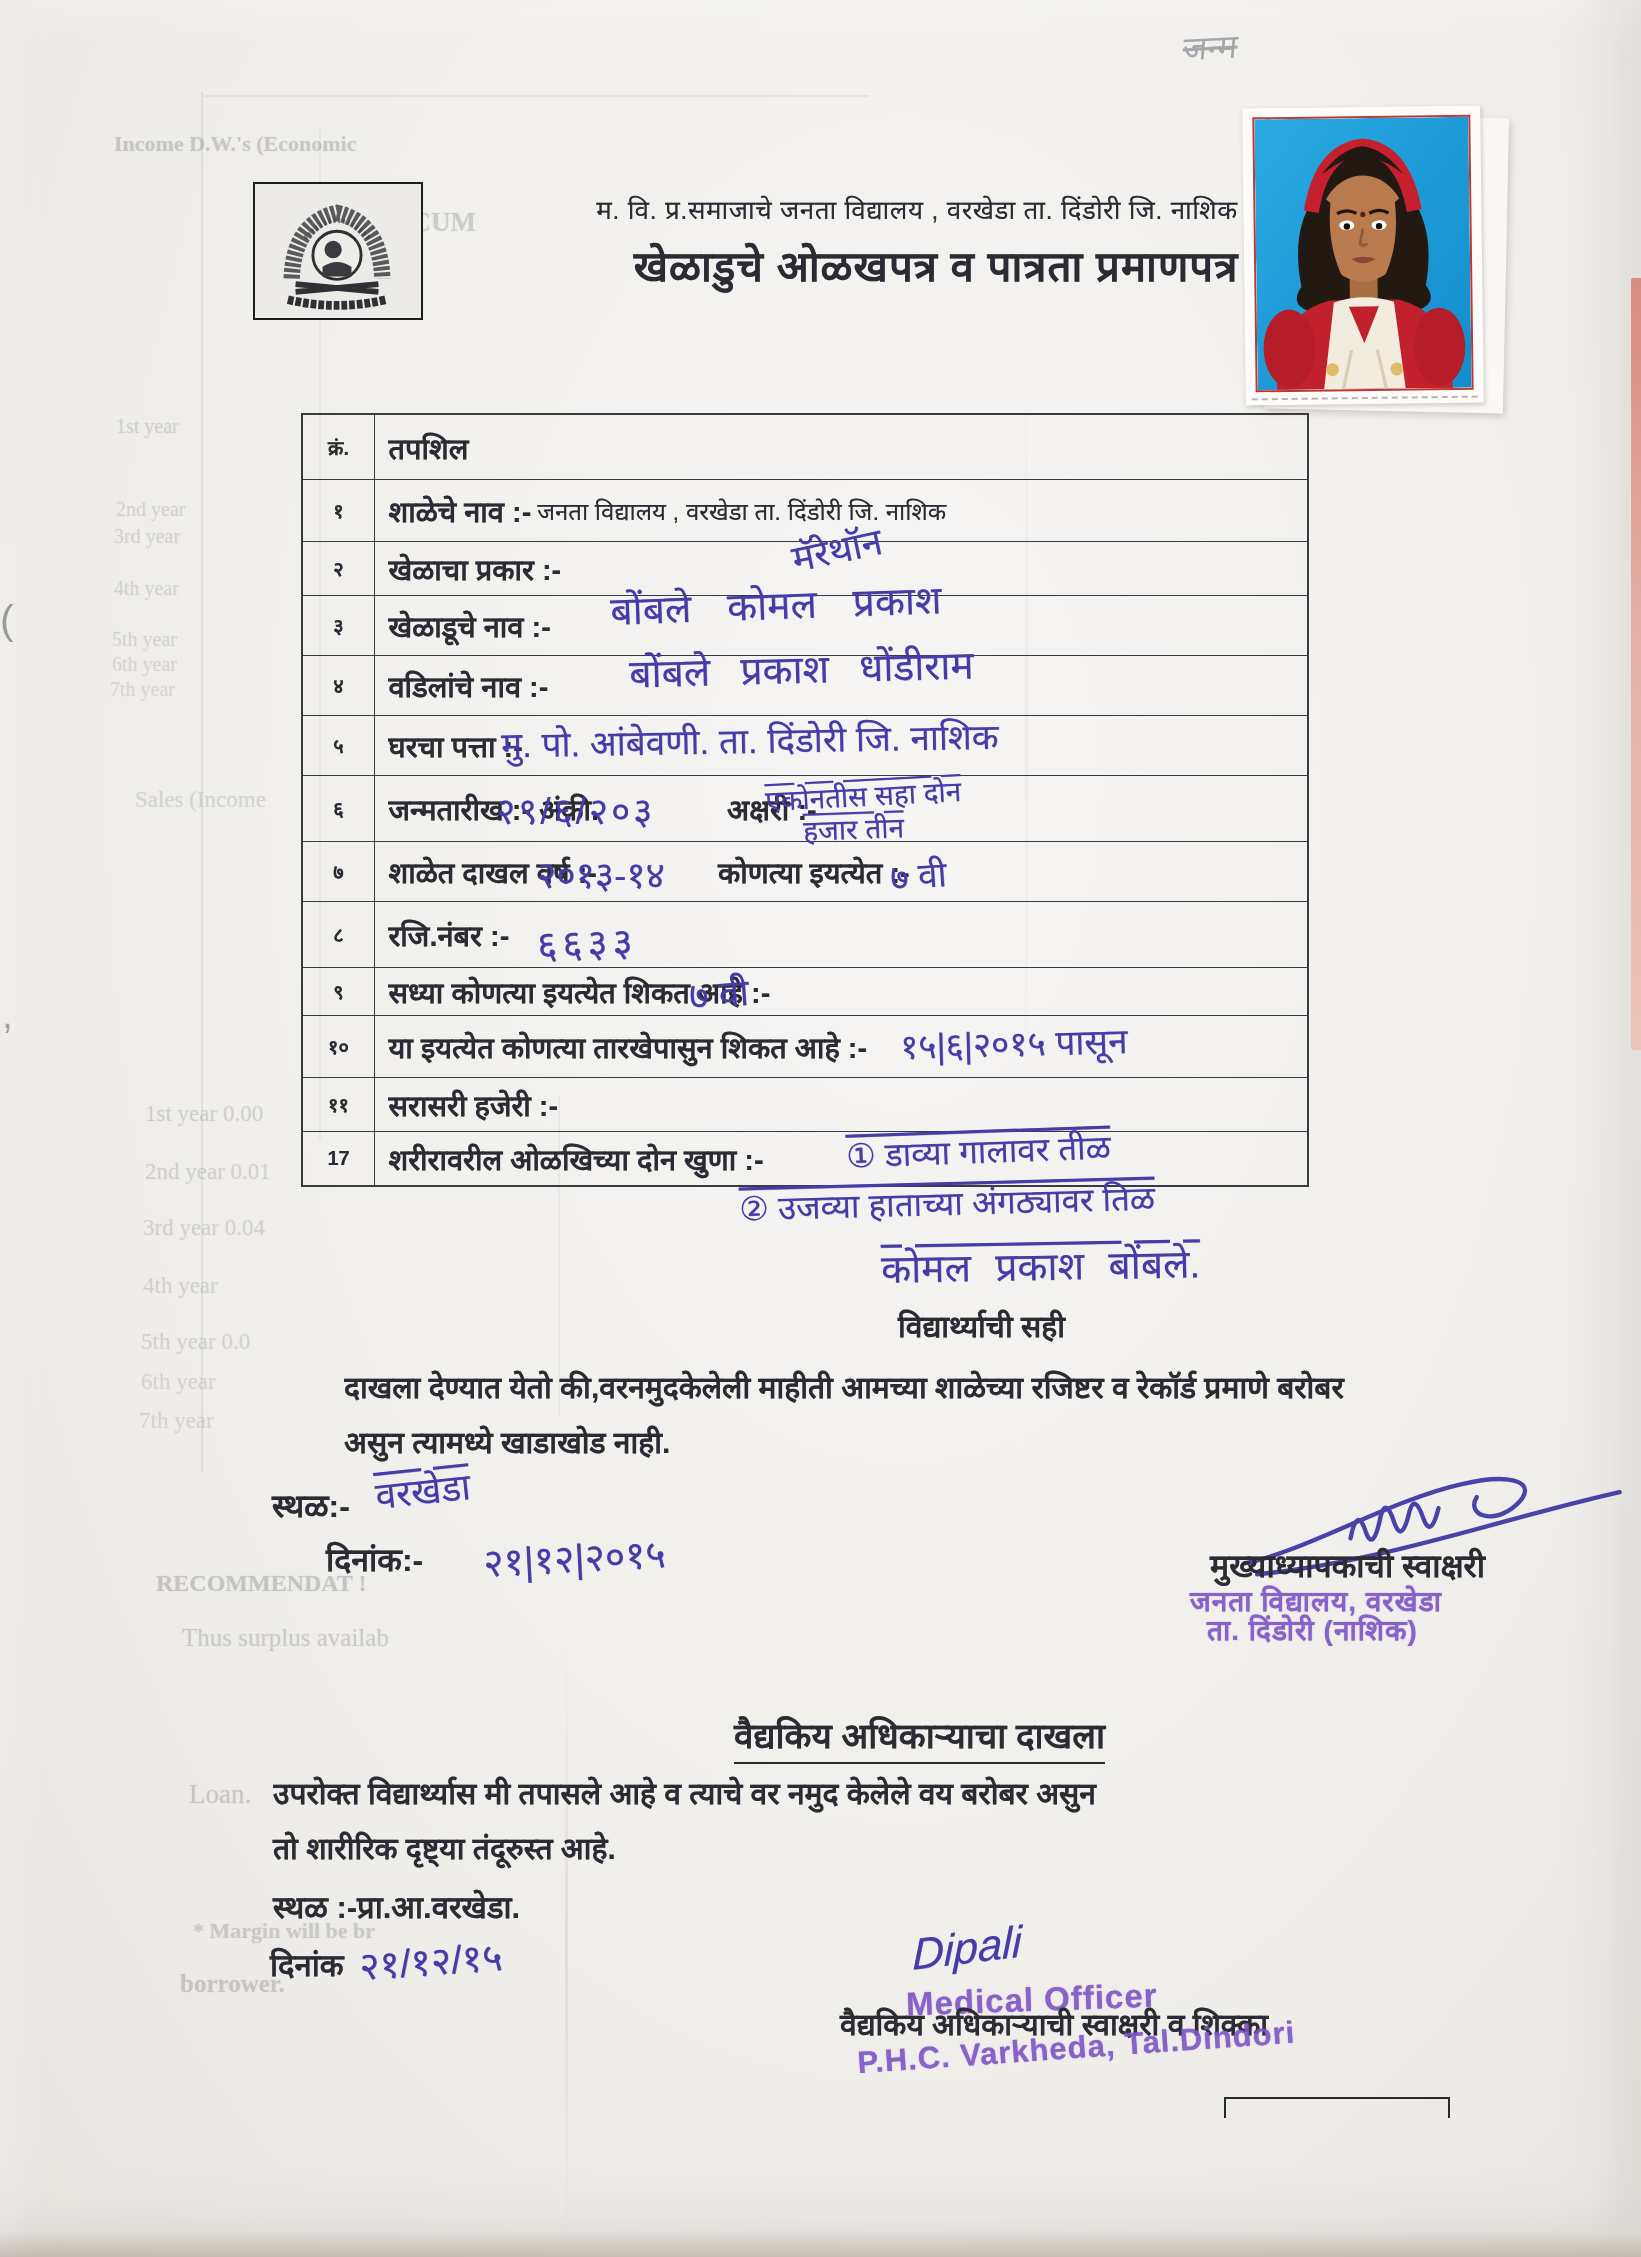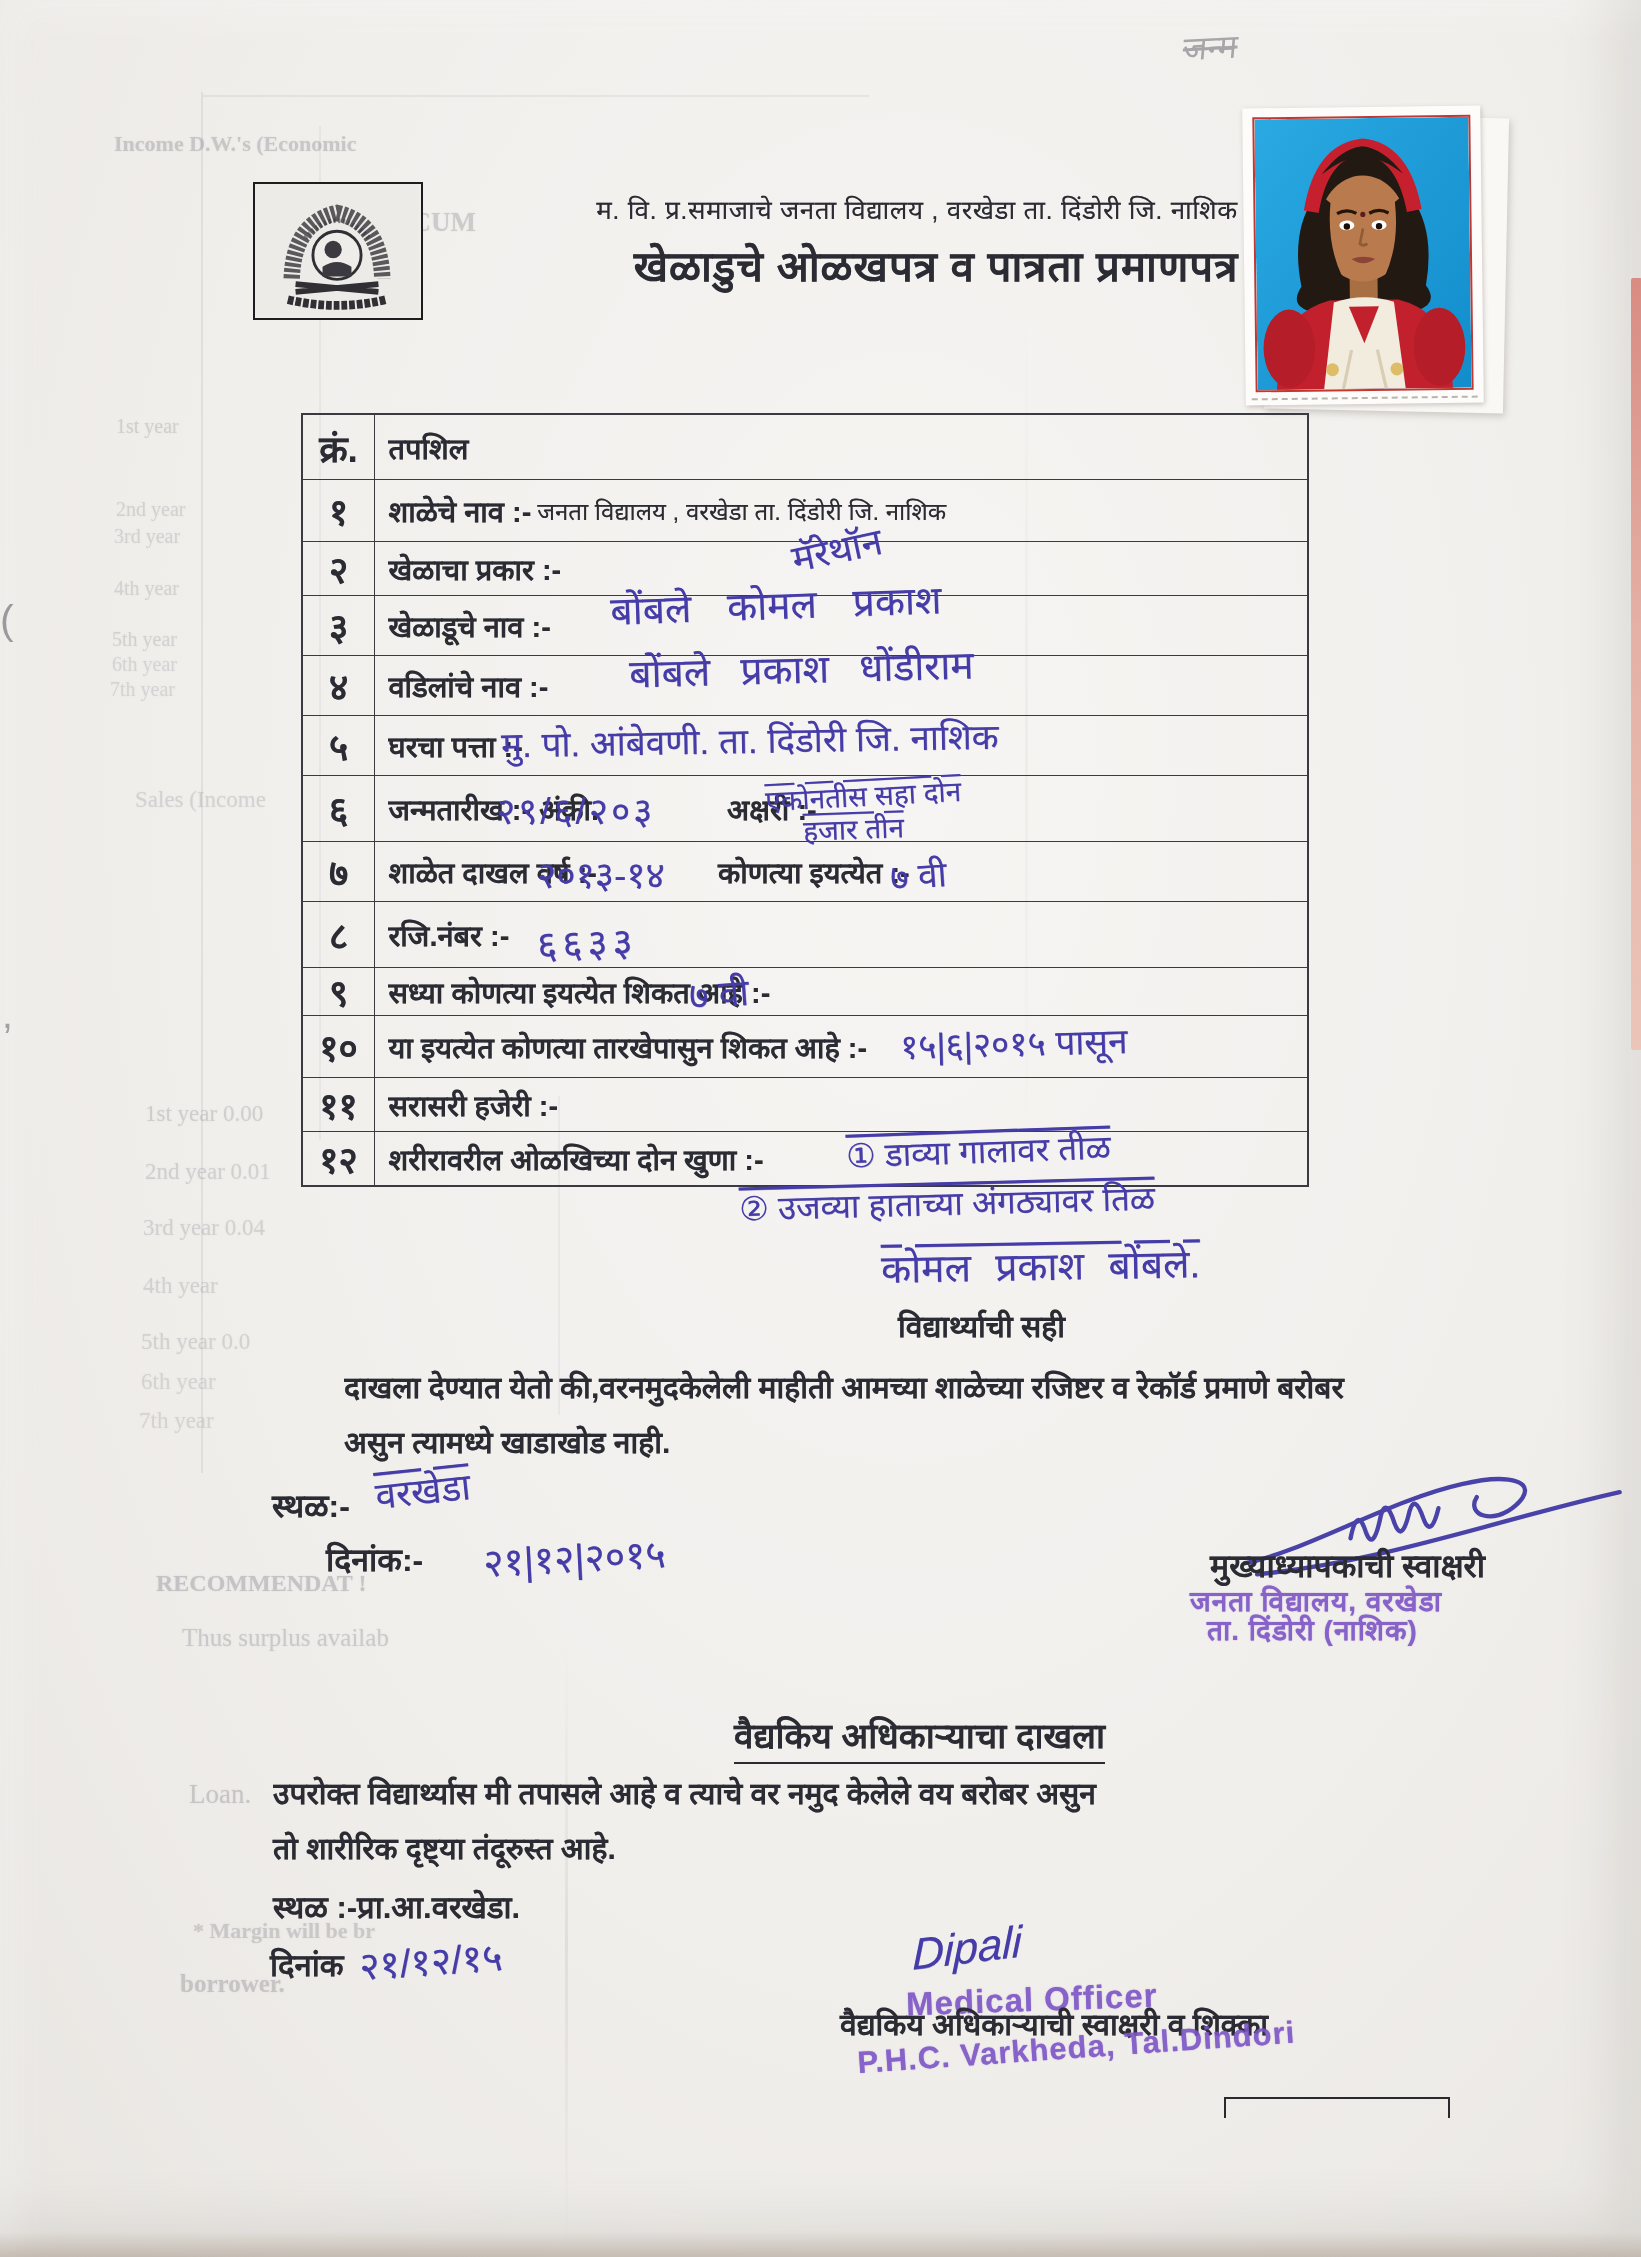--- a/index.html
+++ b/index.html
@@ -15,21 +15,21 @@
       text-shadow:0.4px 0.4px 0.5px rgba(70,60,168,.55);}
   .stamp{color:#7c54c6;font-weight:700;white-space:nowrap;opacity:.9;
       text-shadow:0 0 1.2px rgba(124,84,198,.8);letter-spacing:1px;}
   .ghost{position:absolute;color:#6d6d78;font-family:"Liberation Serif",serif;white-space:nowrap;
       text-shadow:0 0 1.9px rgba(110,110,120,.5);}
   
   #dtable{position:absolute;left:301px;top:413px;width:1004px;border:2.4px solid #3a3a42;}
   .trow{display:flex;position:relative;border-top:1.9px solid #3a3a42;box-sizing:border-box;}
   .trow:first-child{border-top:none;}
   .num{width:71px;flex:none;border-right:1.9px solid #3a3a42;display:flex;align-items:center;
-       justify-content:center;font-size:37px;text-align:center;}
+       justify-content:center;font-size:20px;text-align:center;}
   .cell{flex:1;display:flex;align-items:center;padding-left:13.5px;position:relative;font-size:29px;min-width:0;}
   .pv{font-size:24px;font-weight:500;margin-left:5.8px;}
   .lbl2{position:absolute;}
   
   .vline{position:absolute;width:1.9px;background:rgba(100,100,112,.10);}
   .hline{position:absolute;height:1.9px;background:rgba(100,100,112,.09);}
   
   #photo-back{left:1267px;top:116px;width:239px;height:295px;background:#faf8f5;transform:rotate(1.2deg);
       box-shadow:1.9px 2.9px 7.7px rgba(90,80,70,.25);}
   #photo{left:1244px;top:107px;width:238px;height:297px;background:#fdfcfa;padding:8.7px 9.7px 13.5px 9.7px;
@@ -212,21 +212,21 @@
           <span class="printed">या इयत्येत कोणत्या तारखेपासुन शिकत आहे :-</span>
         </div>
     </div>
     <div class="trow" style="height:54px;">
       <div class="num printed">११</div>
       <div class="cell">
           <span class="printed">सरासरी हजेरी :-</span>
         </div>
     </div>
     <div class="trow" style="height:54px;">
-      <div class="num printed">१२</div>
+      <div class="num printed">17</div>
       <div class="cell">
           <span class="printed">शरीरावरील ओळखिच्या दोन खुणा :-</span>
         </div>
     </div>
 
     <span class="hw" style="left:488px;top:108px;font-size:37px;transform:rotate(-12deg);">मॅरेथॉन</span>
     <span class="hw" style="left:307px;top:162px;font-size:39px;word-spacing:25px;transform:rotate(-2deg);">बोंबले कोमल प्रकाश</span>
     <span class="hw" style="left:326px;top:226px;font-size:39px;word-spacing:19.3px;transform:rotate(-1.5deg);">बोंबले प्रकाश धोंडीराम</span>
     <span class="hw" style="left:198px;top:301px;font-size:35px;transform:rotate(-1deg);">मु. पो. आंबेवणी. ता. दिंडोरी जि. नाशिक</span>
     <span class="hw" style="left:193px;top:369px;font-size:37px;letter-spacing:2.9px;">२९/६/२०३</span>

